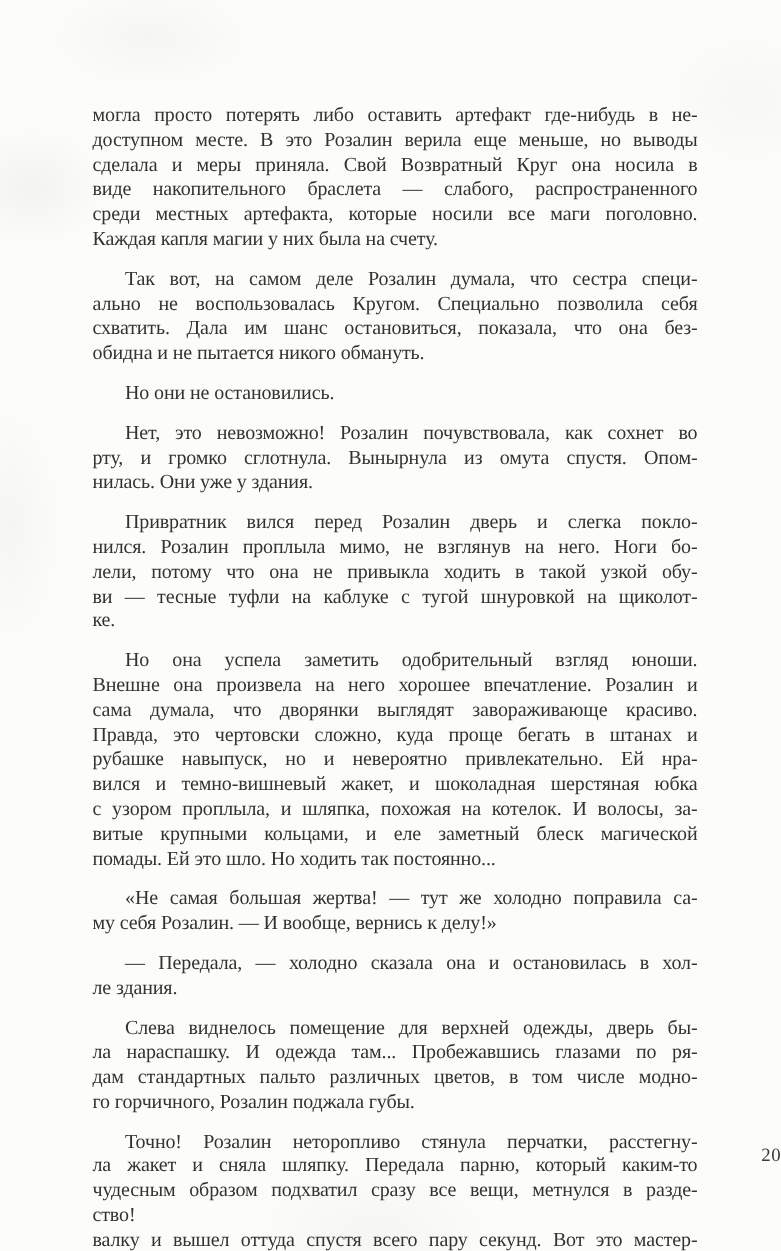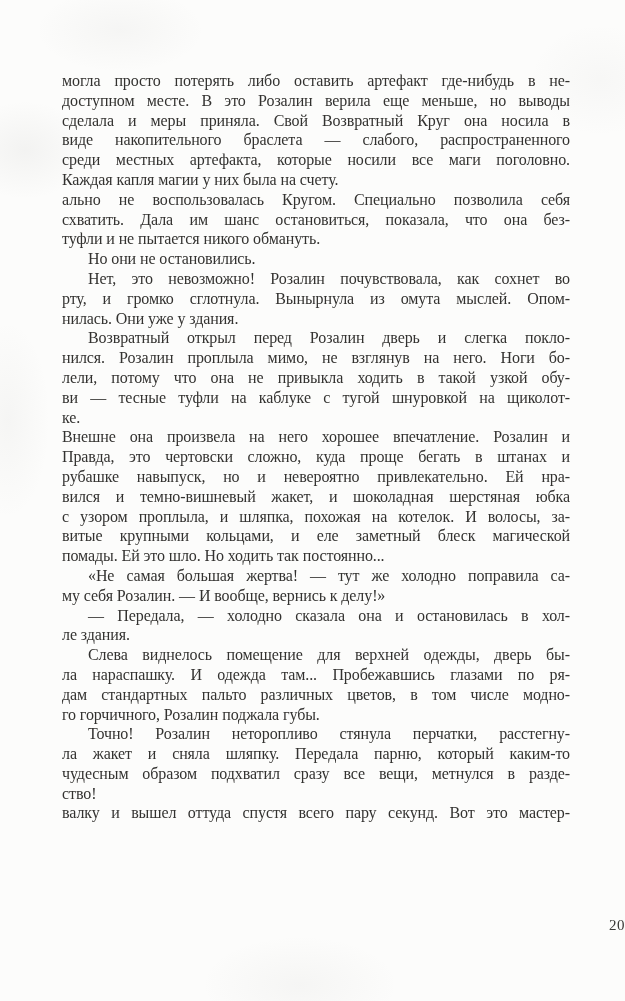--- a/index.html
+++ b/index.html
@@ -27,21 +27,21 @@
     font-family: "Liberation Serif", "DejaVu Serif", serif;
     color: #333230;
   }
   .text-block {
     position: absolute;
     left: 62px;
     top: 71px;
     width: 508px;
   }
   .para {
-    margin: 0;
+    margin: 12px;
     padding: 0;
   }
   .line {
     font-size: 16px;
     line-height: 19.8px;
     letter-spacing: -0.1px;
     text-align: justify;
     text-align-last: justify;
     white-space: normal;
   }
@@ -69,41 +69,44 @@
   <div class="text-block">
       <div class="para">
         <div class="line">могла просто потерять либо оставить артефакт где-нибудь в не-</div>
         <div class="line">доступном месте. В это Розалин верила еще меньше, но выводы</div>
         <div class="line">сделала и меры приняла. Свой Возвратный Круг она носила в</div>
         <div class="line">виде накопительного браслета — слабого, распространенного</div>
         <div class="line">среди местных артефакта, которые носили все маги поголовно.</div>
         <div class="line last">Каждая капля магии у них была на счету.</div>
       </div>
       <div class="para">
+        <div class="line indent">Так вот, на самом деле Розалин думала, что сестра специ-</div>
         <div class="line">ально не воспользовалась Кругом. Специально позволила себя</div>
         <div class="line">схватить. Дала им шанс остановиться, показала, что она без-</div>
-        <div class="line last">туфли и не пытается никого обмануть.</div>
+        <div class="line last">обидна и не пытается никого обмануть.</div>
       </div>
       <div class="para">
         <div class="line indent last">Но они не остановились.</div>
       </div>
       <div class="para">
         <div class="line indent">Нет, это невозможно! Розалин почувствовала, как сохнет во</div>
-        <div class="line">рту, и громко сглотнула. Вынырнула из омута мыслей. Опом-</div>
+        <div class="line">рту, и громко сглотнула. Вынырнула из омута спустя. Опом-</div>
         <div class="line last">нилась. Они уже у здания.</div>
       </div>
       <div class="para">
-        <div class="line indent">Возвратный открыл перед Розалин дверь и слегка покло-</div>
+        <div class="line indent">Привратник вился перед Розалин дверь и слегка покло-</div>
         <div class="line">нился. Розалин проплыла мимо, не взглянув на него. Ноги бо-</div>
         <div class="line">лели, потому что она не привыкла ходить в такой узкой обу-</div>
         <div class="line">ви — тесные туфли на каблуке с тугой шнуровкой на щиколот-</div>
         <div class="line last">ке.</div>
       </div>
       <div class="para">
+        <div class="line indent">Но она успела заметить одобрительный взгляд юноши.</div>
         <div class="line">Внешне она произвела на него хорошее впечатление. Розалин и</div>
+        <div class="line">сама думала, что дворянки выглядят завораживающе красиво.</div>
         <div class="line">Правда, это чертовски сложно, куда проще бегать в штанах и</div>
         <div class="line">рубашке навыпуск, но и невероятно привлекательно. Ей нра-</div>
         <div class="line">вился и темно-вишневый жакет, и шоколадная шерстяная юбка</div>
         <div class="line">с узором проплыла, и шляпка, похожая на котелок. И волосы, за-</div>
         <div class="line">витые крупными кольцами, и еле заметный блеск магической</div>
         <div class="line last">помады. Ей это шло. Но ходить так постоянно...</div>
       </div>
       <div class="para">
         <div class="line indent">«Не самая большая жертва! — тут же холодно поправила са-</div>
         <div class="line last">му себя Розалин. — И вообще, вернись к делу!»</div>

